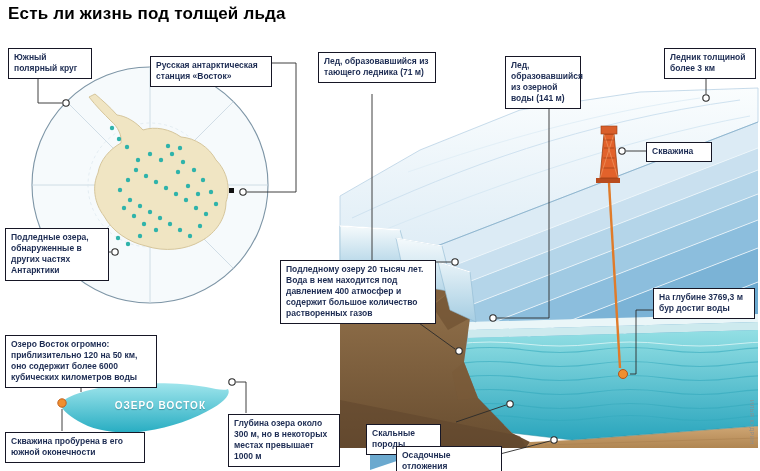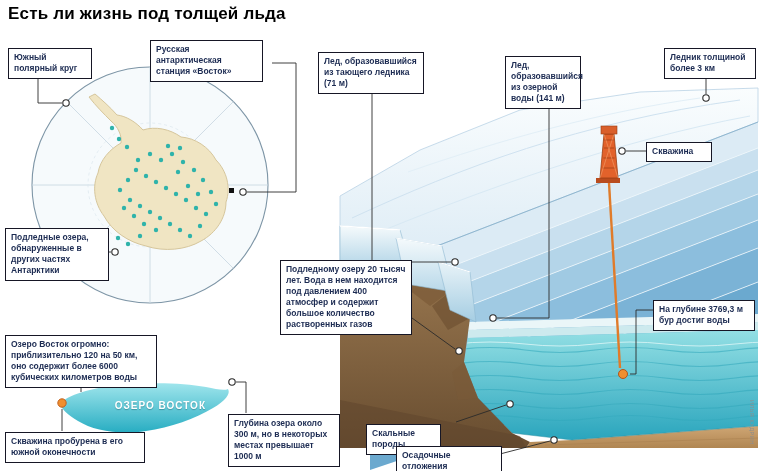--- a/index.html
+++ b/index.html
@@ -236,31 +236,31 @@
       <circle cx="622" cy="151" r="3.2"></circle>
       <circle cx="459" cy="351" r="3.2"></circle>
       <circle cx="510" cy="404" r="3.2"></circle>
       <circle cx="554" cy="440" r="3.2"></circle>
     </g>
   </svg>
 
   <div class="title">Есть ли жизнь под толщей льда</div>
 
   <div class="label-box" style="left:8px;top:48px;width:84px">Южный полярный круг</div>
-  <div class="label-box" style="left:150px;top:40px;width:113px">Русская антарктическая станция «Восток»</div>
+  <div class="label-box" style="left:150px;top:56px;width:122px">Русская антарктическая станция «Восток»</div>
   <div class="label-box" style="left:5px;top:228px;width:104px">Подледные озера, обнаруженные в других частях Антарктики</div>
   <div class="label-box" style="left:5px;top:335px;width:152px">Озеро Восток огромно: приблизительно 120 на 50 км, оно содержит более 6000 кубических километров воды</div>
   <div class="label-box" style="left:5px;top:432px;width:140px">Скважина пробурена в его южной оконечности</div>
   <div class="label-box" style="left:228px;top:414px;width:112px">Глубина озера около 300 м, но в некоторых местах превышает 1000 м</div>
 
-  <div class="label-box" style="left:318px;top:52px;width:106px">Лед, образовавшийся из тающего ледника (71 м)</div>
+  <div class="label-box" style="left:318px;top:52px;width:118px">Лед, образовавшийся из тающего ледника (71 м)</div>
   <div class="label-box" style="left:505px;top:56px;width:76px">Лед, образовавшийся из озерной воды (141 м)</div>
   <div class="label-box" style="left:664px;top:48px;width:92px">Ледник толщиной более 3 км</div>
   <div class="label-box" style="left:646px;top:142px;width:66px">Скважина</div>
-  <div class="label-box" style="left:280px;top:260px;width:132px">Подледному озеру 20 тысяч лет. Вода в нем находится под давлением 400 атмосфер и содержит большое количество растворенных газов</div>
-  <div class="label-box" style="left:653px;top:300px;width:102px">На глубине 3769,3 м бур достиг воды</div>
+  <div class="label-box" style="left:280px;top:260px;width:156px">Подледному озеру 20 тысяч лет. Вода в нем находится под давлением 400 атмосфер и содержит большое количество растворенных газов</div>
+  <div class="label-box" style="left:653px;top:288px;width:102px">На глубине 3769,3 м бур достиг воды</div>
   <div class="label-box" style="left:366px;top:424px;width:75px">Скальные породы</div>
   <div class="label-box" style="left:396px;top:446px;width:106px">Осадочные отложения</div>
 
   <div class="lake-name">ОЗЕРО ВОСТОК</div>
   <div class="credit">ИЛЬЯ КУДРИН</div>
 
 </div>
 
 </body></html>

